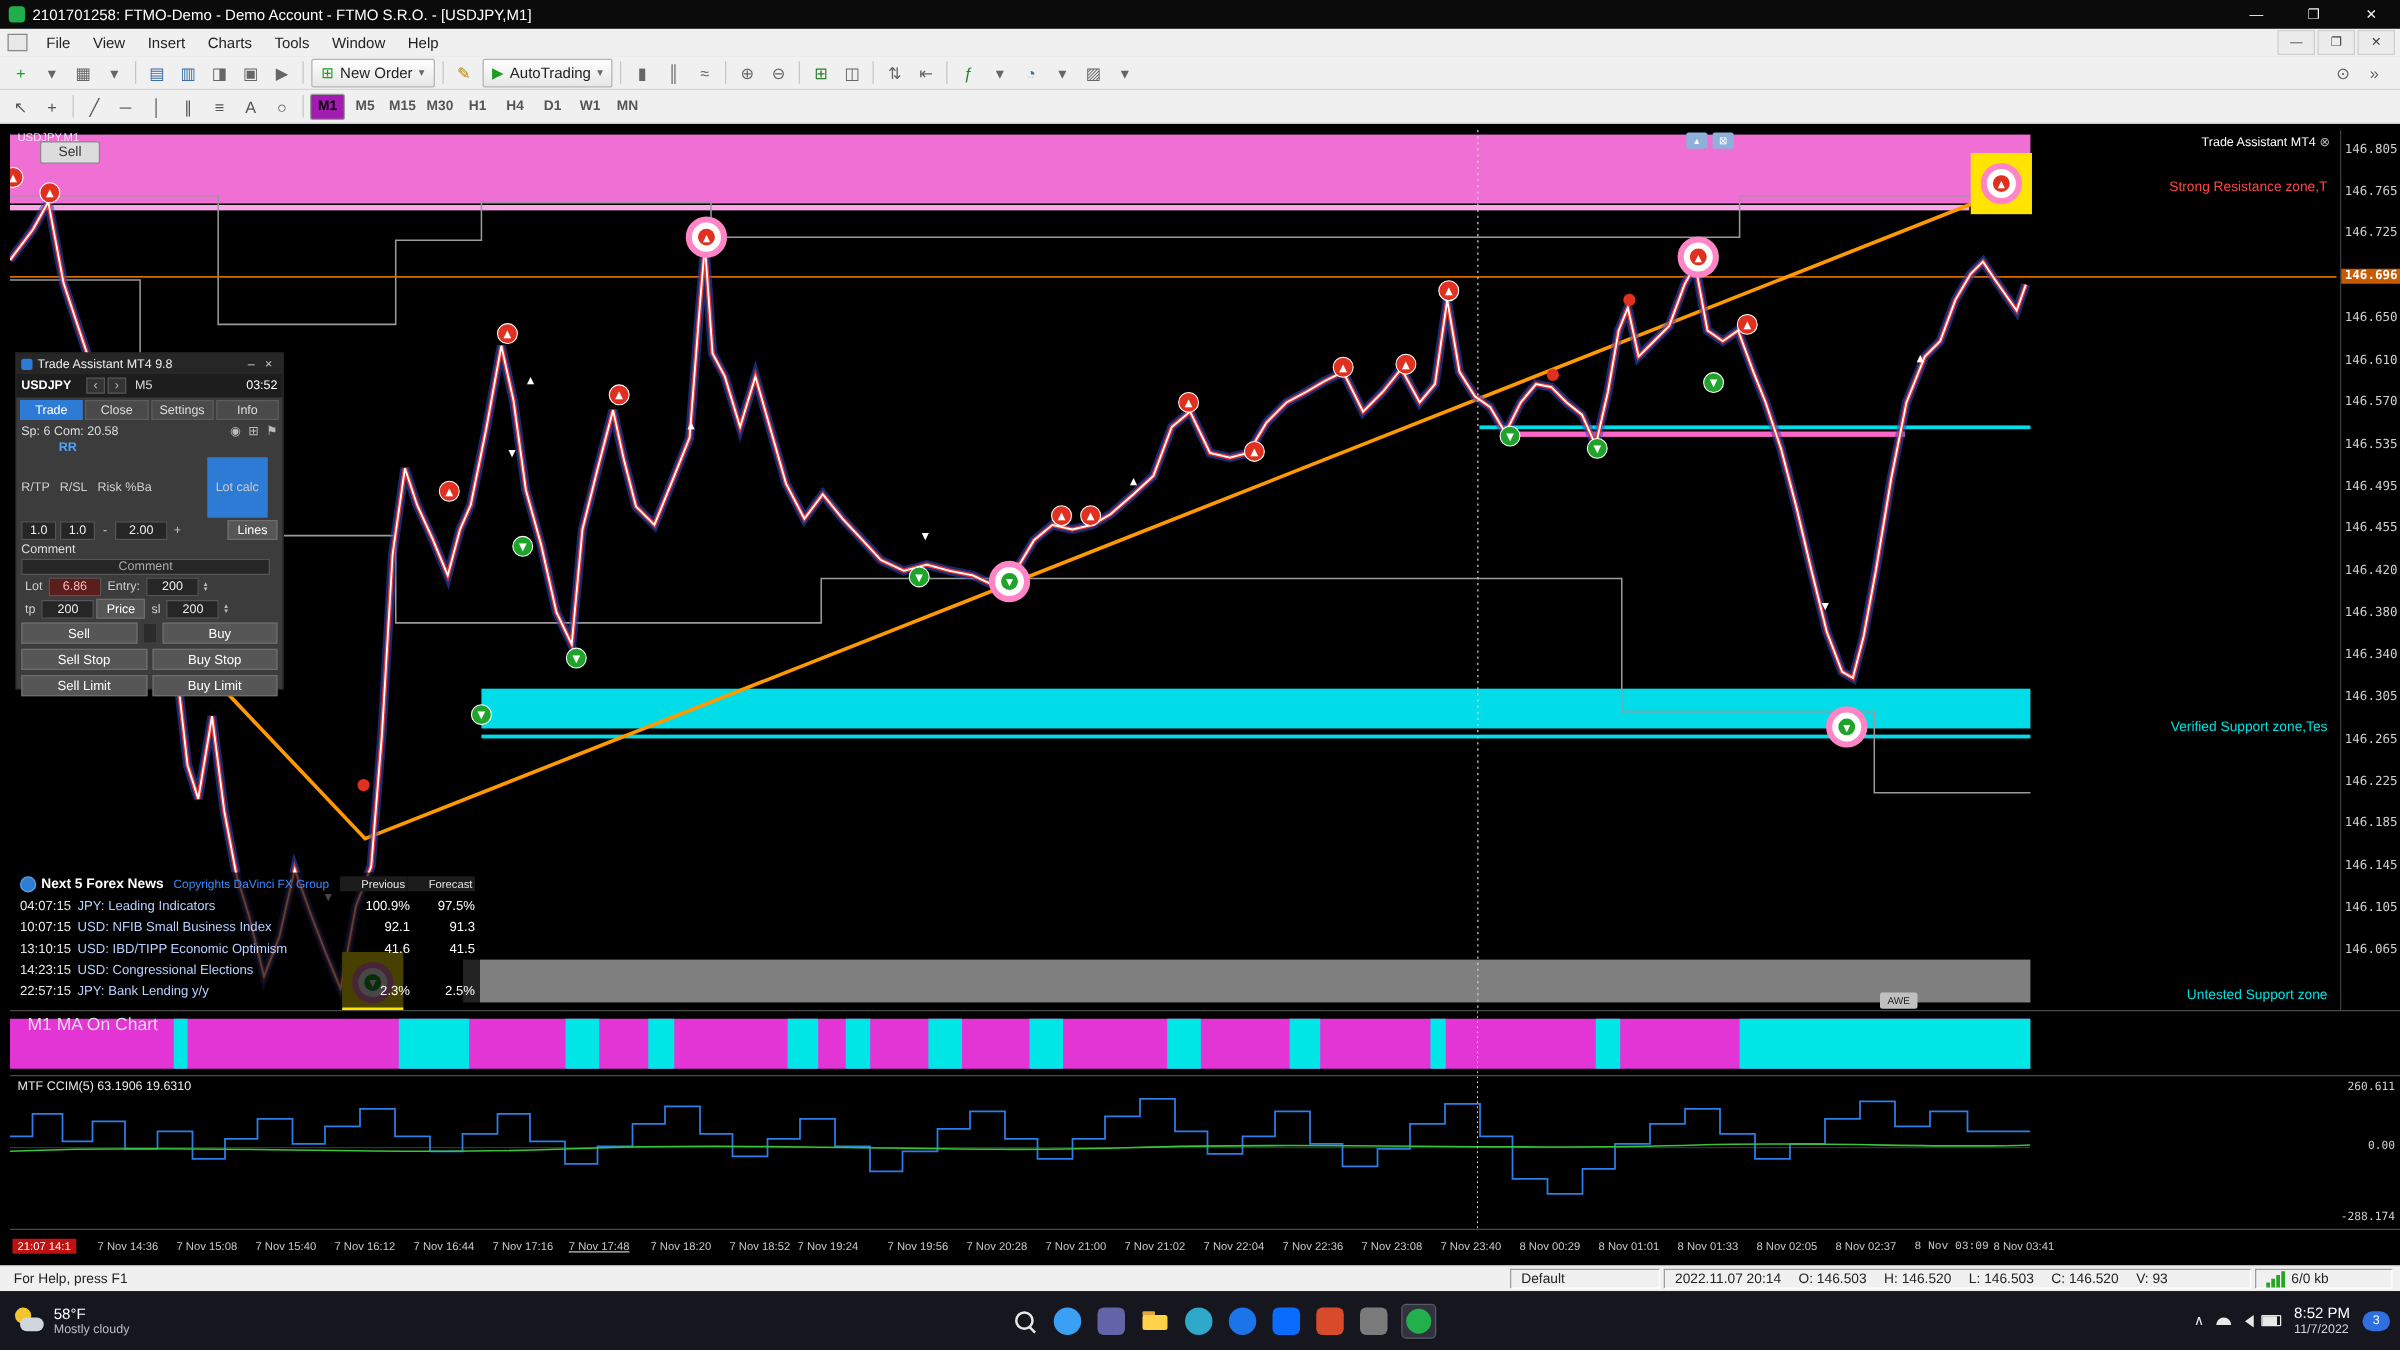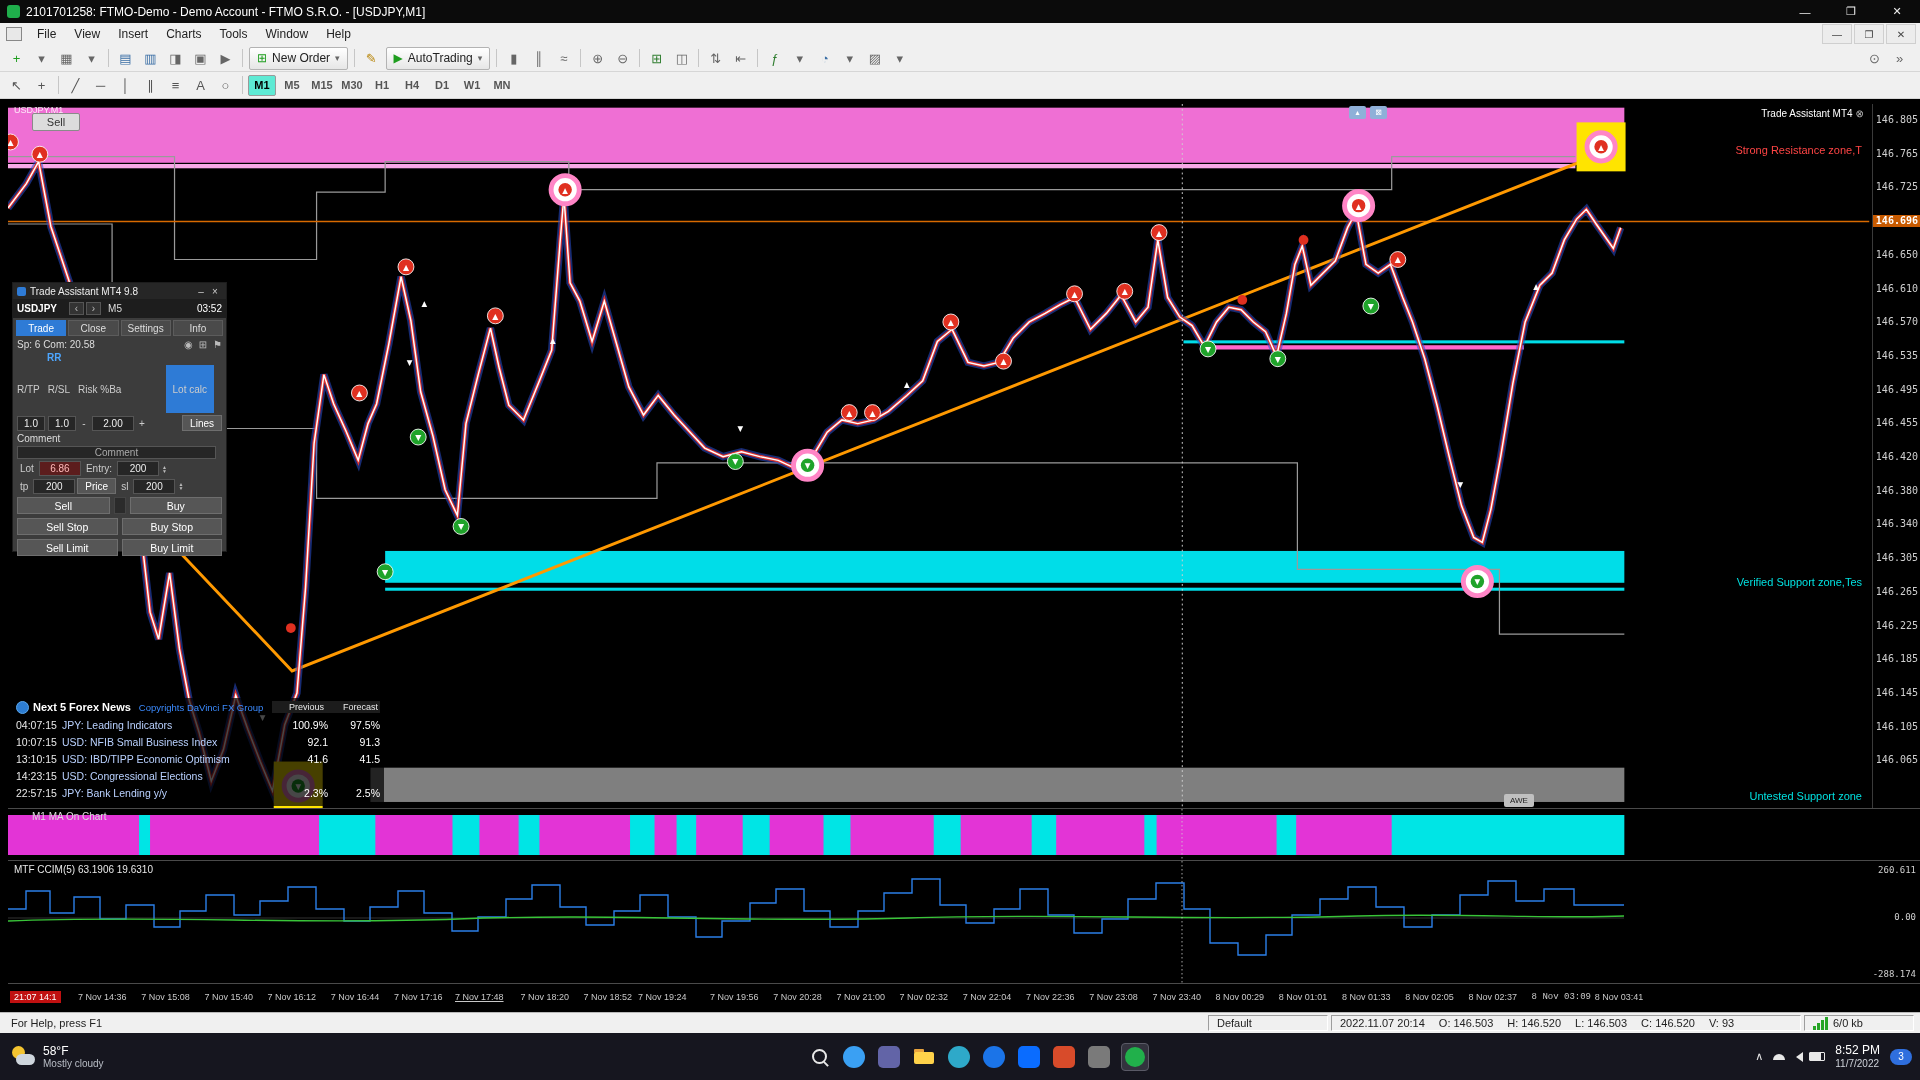--- a/index.html
+++ b/index.html
@@ -26,31 +26,31 @@
   .tico{width:21px;height:21px;display:flex;align-items:center;justify-content:center;font-size:13px;
         color:#555;margin:0 1px;border:1px solid transparent;border-radius:2px;}
   .tsep{width:1px;height:18px;background:#c6c6c6;margin:0 4px;}
   .tbtn{display:flex;align-items:center;height:21px;border:1px solid #b3b3b3;border-radius:2px;
         background:linear-gradient(#ffffff,#e6e6e6);padding:0 7px;margin:0 2px;font-size:12px;color:#222;}
   .tbtn .bico{margin-right:5px;font-size:12px;}
   .tbtn .car{margin-left:5px;font-size:9px;color:#666;}
   .t1-right{margin-left:auto;display:flex;margin-right:8px;}
   .tf{min-width:26px;height:19px;display:flex;align-items:center;justify-content:center;
       font-size:11px;font-weight:bold;color:#555;margin:0 1px;border:1px solid transparent;border-radius:2px;}
-  .tf.on{background:#5eead4;border:1px solid #9a9a9a;color:#000;}
+  .tf.on{background:#a21caf;border:1px solid #9a9a9a;color:#000;}
   
   .chart-main{position:absolute;left:8px;top:104px;width:1864px;height:704px;background:#000;}
   .chart-main svg{position:absolute;left:0;top:0;}
   .axis-col{position:absolute;left:1872px;top:104px;width:48px;height:704px;background:#000;
             border-left:1px solid #3a3a3a;font-family:"DejaVu Sans Mono",monospace;font-size:10px;color:#cfcfcf;}
   .ptick{position:absolute;right:3px;height:12px;line-height:12px;}
   .ptick.cur{left:0;right:0;text-align:right;background:#c85a00;color:#fff;padding-right:3px;font-weight:bold;}
   .strip-win{position:absolute;left:8px;top:808px;width:1912px;height:52px;background:#000;
              border-top:1px solid #4a4a4a;box-sizing:border-box;}
-  .strip-label{position:absolute;left:24px;top:2px;font-size:10px;color:#ddd;z-index:2;}
+  .strip-label{position:absolute;left:14px;top:2px;font-size:14px;color:#ddd;z-index:2;}
   .ccim-win{position:absolute;left:8px;top:860px;width:1912px;height:123px;background:#000;
             border-top:1px solid #4a4a4a;box-sizing:border-box;}
   .ccim-label{position:absolute;left:6px;top:3px;font-size:10px;color:#e8e8e8;z-index:2;}
   .ccim-scale{position:absolute;right:4px;font-family:"DejaVu Sans Mono",monospace;font-size:9px;color:#cfcfcf;}
   .time-axis{position:absolute;left:8px;top:983px;width:1912px;height:29px;background:#000;
              border-top:1px solid #4a4a4a;box-sizing:border-box;}
   .ttick{position:absolute;top:8px;font-size:9px;color:#c8c8c8;white-space:nowrap;}
   .tmark{position:absolute;left:2px;top:7px;background:#c01010;color:#fff;font-size:9px;padding:1px 4px;}
   
   .sym-overlay{position:absolute;left:6px;top:1px;font-size:9px;color:#fff;opacity:.85;z-index:3;}
@@ -576,21 +576,21 @@
       <div class="ttick" style="left: 259.6px;">7 Nov 16:12</div>
       <div class="ttick" style="left: 322.8px;">7 Nov 16:44</div>
       <div class="ttick" style="left: 386px;">7 Nov 17:16</div>
       <div class="ttick" style="left: 447px; text-decoration: underline;">7 Nov 17:48</div>
       <div class="ttick" style="left: 512.4px;">7 Nov 18:20</div>
       <div class="ttick" style="left: 575.6px;">7 Nov 18:52</div>
       <div class="ttick" style="left: 630px;">7 Nov 19:24</div>
       <div class="ttick" style="left: 702px;">7 Nov 19:56</div>
       <div class="ttick" style="left: 765.2px;">7 Nov 20:28</div>
       <div class="ttick" style="left: 828.4px;">7 Nov 21:00</div>
-      <div class="ttick" style="left: 891.6px;">7 Nov 02:32</div>
+      <div class="ttick" style="left: 891.6px;">7 Nov 21:02</div>
       <div class="ttick" style="left: 954.8px;">7 Nov 22:04</div>
       <div class="ttick" style="left: 1018px;">7 Nov 22:36</div>
       <div class="ttick" style="left: 1081.2px;">7 Nov 23:08</div>
       <div class="ttick" style="left: 1144.4px;">7 Nov 23:40</div>
       <div class="ttick" style="left: 1207.6px;">8 Nov 00:29</div>
       <div class="ttick" style="left: 1270.8px;">8 Nov 01:01</div>
       <div class="ttick" style="left: 1334px;">8 Nov 01:33</div>
       <div class="ttick" style="left: 1397.2px;">8 Nov 02:05</div>
       <div class="ttick" style="left: 1460.4px;">8 Nov 02:37</div>
       <div class="ttick" style="left: 1523.6px; font-family: Liberation Mono, monospace;">8 Nov 03:09</div>

